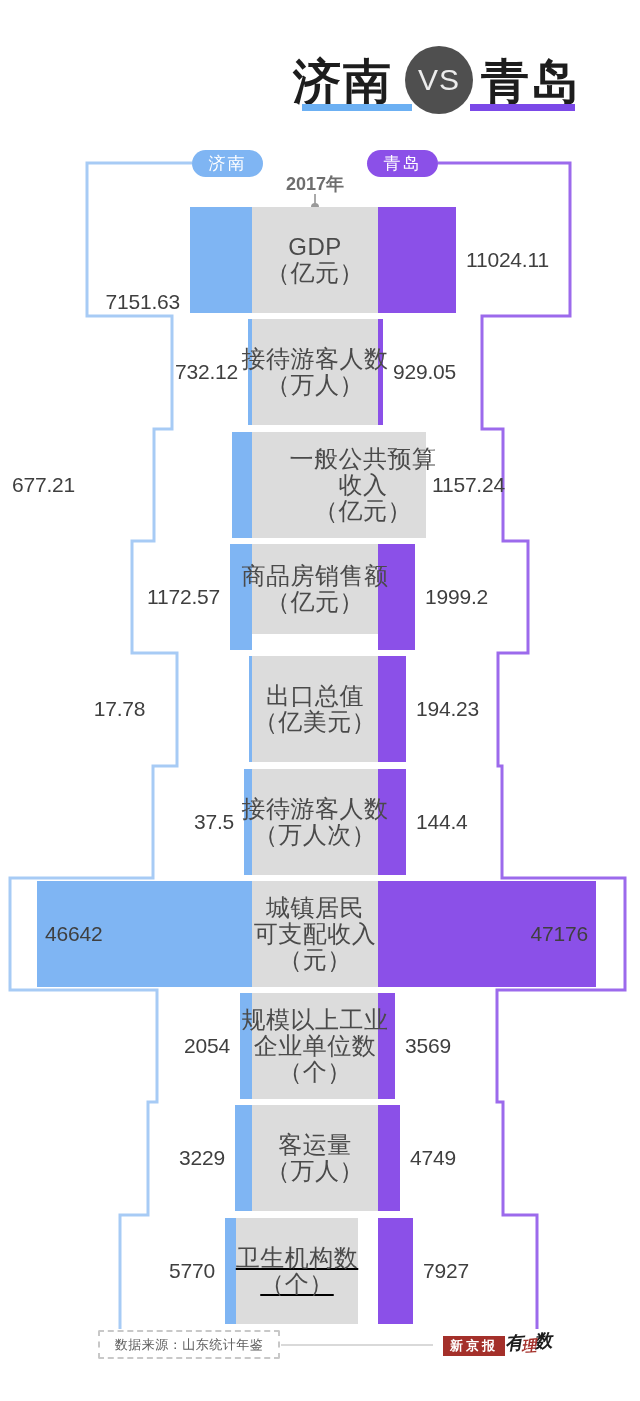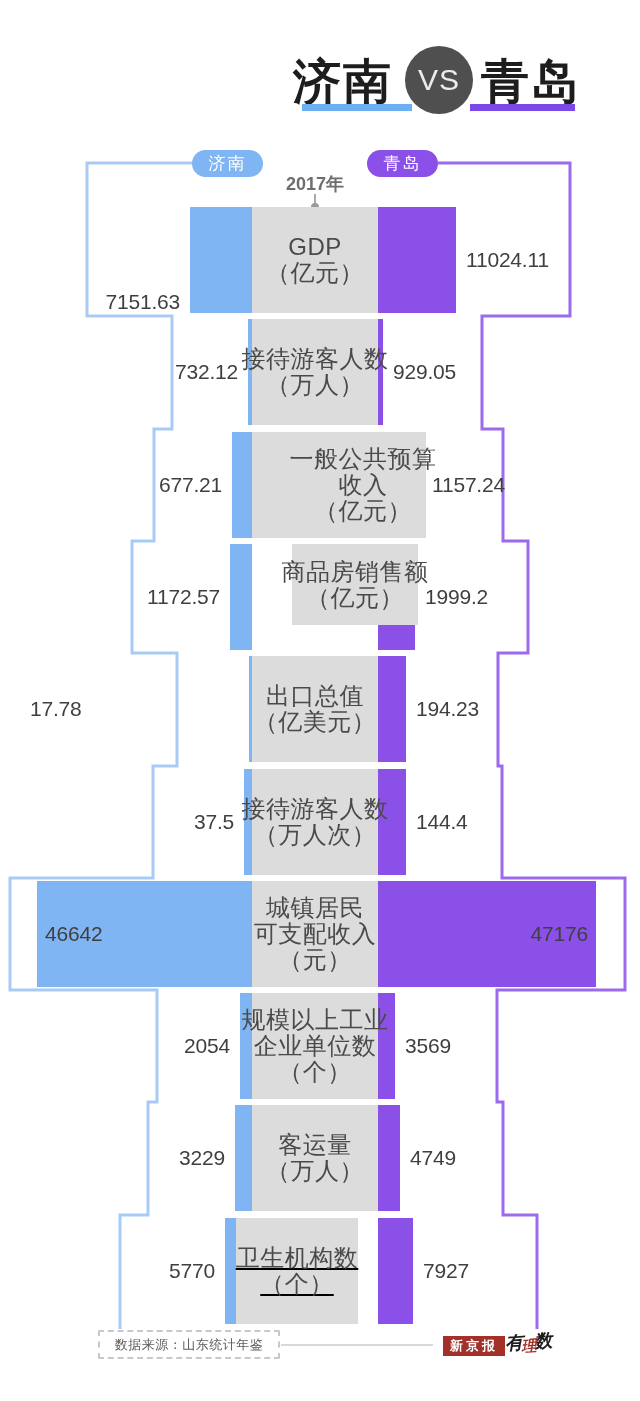--- a/index.html
+++ b/index.html
@@ -84,37 +84,37 @@
       </div>
       <div class="val" style="left: 0px; top: 360px; width: 238px; text-align: right;">732.12</div>
       <div class="val" style="left: 393px; top: 360px;">929.05</div>
       <div class="bar" style="position: absolute; left: 232px; top: 432px; width: 20px; height: 106px; background: rgb(127, 181, 243); z-index: 2;"></div>
       <div class="bar" style="position: absolute; left: 378px; top: 432px; width: 32px; height: 106px; background: rgb(139, 80, 232); z-index: 2;"></div>
       <div class="ind-box" style="left: 252px; top: 432px; width: 126px; height: 106px; background: rgb(220, 220, 220); padding-left: 48px;">
         <div class="ind-line">一般公共预算</div>
         <div class="ind-line">收入</div>
         <div class="ind-line">（亿元）</div>
       </div>
-      <div class="val" style="left: 0px; top: 473px; width: 222px; text-align: right;">677.21</div>
+      <div class="val" style="left: 12px; top: 473px; width: 222px; text-align: left;">677.21</div>
       <div class="val" style="left: 432px; top: 473px;">1157.24</div>
       <div class="bar" style="position: absolute; left: 230px; top: 544px; width: 22px; height: 106px; background: rgb(127, 181, 243); z-index: 2;"></div>
       <div class="bar" style="position: absolute; left: 378px; top: 544px; width: 37px; height: 106px; background: rgb(139, 80, 232); z-index: 2;"></div>
-      <div class="ind-box" style="left: 252px; top: 544px; width: 126px; height: 81px; background: rgb(220, 220, 220); margin-left: 40px;">
+      <div class="ind-box" style="left: 252px; top: 544px; width: 126px; height: 90px; background: rgb(220, 220, 220);">
         <div class="ind-line">商品房销售额</div>
         <div class="ind-line">（亿元）</div>
       </div>
       <div class="val" style="left: 0px; top: 585px; width: 220px; text-align: right;">1172.57</div>
       <div class="val" style="left: 425px; top: 585px;">1999.2</div>
       <div class="bar" style="position: absolute; left: 249px; top: 656px; width: 3px; height: 106px; background: rgb(127, 181, 243); z-index: 2;"></div>
       <div class="bar" style="position: absolute; left: 378px; top: 656px; width: 28px; height: 106px; background: rgb(139, 80, 232); z-index: 2;"></div>
       <div class="ind-box" style="left: 252px; top: 656px; width: 126px; height: 106px; background: rgb(220, 220, 220);">
         <div class="ind-line">出口总值</div>
         <div class="ind-line">（亿美元）</div>
       </div>
-      <div class="val" style="left: 0px; top: 697px; width: 239px; text-align: left; margin-left: 30px;">17.78</div>
+      <div class="val" style="left: 0px; top: 697px; width: 239px; text-align: center;">17.78</div>
       <div class="val" style="left: 416px; top: 697px;">194.23</div>
       <div class="bar" style="position: absolute; left: 244px; top: 769px; width: 8px; height: 106px; background: rgb(127, 181, 243); z-index: 2;"></div>
       <div class="bar" style="position: absolute; left: 378px; top: 769px; width: 28px; height: 106px; background: rgb(139, 80, 232); z-index: 2;"></div>
       <div class="ind-box" style="left: 252px; top: 769px; width: 126px; height: 106px; background: rgb(220, 220, 220);">
         <div class="ind-line">接待游客人数</div>
         <div class="ind-line">（万人次）</div>
       </div>
       <div class="val" style="left: 0px; top: 810px; width: 234px; text-align: right;">37.5</div>
       <div class="val" style="left: 416px; top: 810px;">144.4</div>
       <div class="bar" style="position: absolute; left: 37px; top: 881px; width: 215px; height: 106px; background: rgb(127, 181, 243); z-index: 2;"></div>

